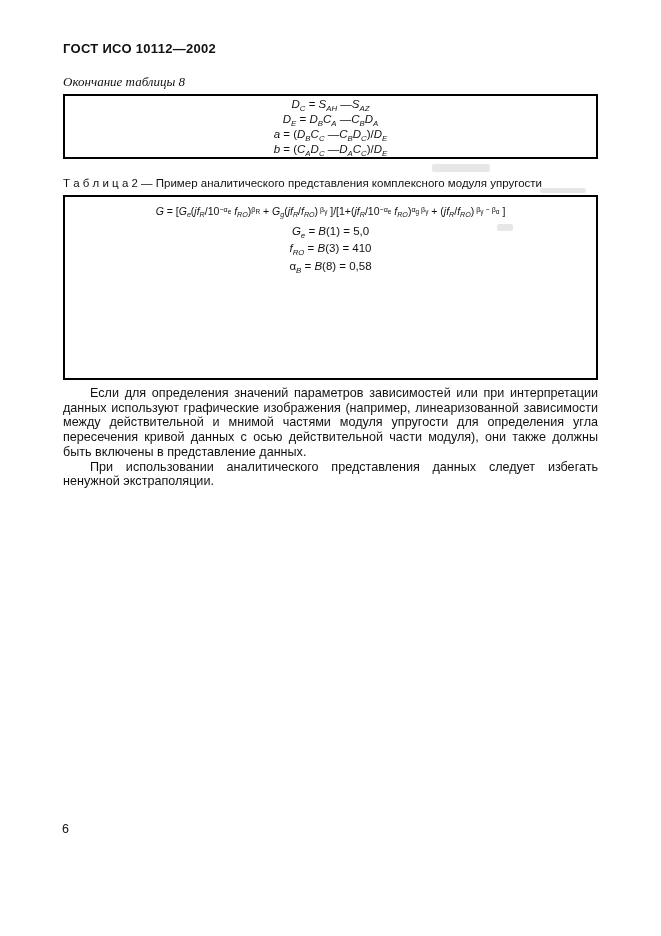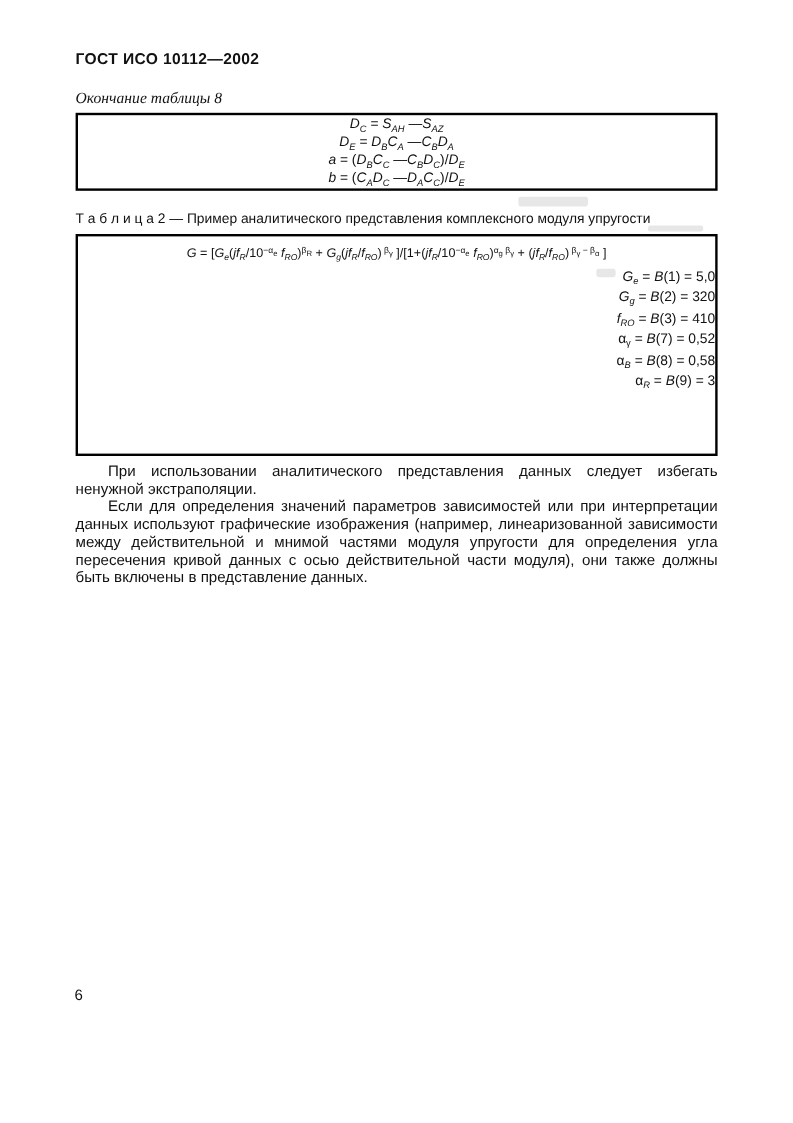--- a/index.html
+++ b/index.html
@@ -69,21 +69,20 @@
   .t2-formula {
     margin-top: 7px;
     font-size: 10.5px;
     line-height: 14px;
     white-space: nowrap;
   }
   .t2-rows {
     margin-top: 5px;
     display: flex;
     flex-direction: column;
-    text-align: right;
   }
   .t2-row { line-height: 17.4px; }
   .body-text {
     position: absolute;
     left: 63px;
     top: 386px;
     width: 535px;
     font-size: 12.6px;
     line-height: 14.7px;
     text-align: justify;
@@ -120,28 +119,25 @@
   <div class="artifact a1"></div>
   <div class="artifact a2"></div>
   <div class="artifact a3"></div>
 
   <div class="t2-caption">Т а б л и ц а   2 — Пример аналитического представления комплексного модуля упругости</div>
 
   <div class="table2">
     <div class="t2-formula formula-inline"><i>G</i> = [<i>G</i><sub><i>e</i></sub>(<i>jf</i><sub><i>R</i></sub>/10<sup>−α<sub>e</sub></sup> <i>f</i><sub><i>RO</i></sub>)<sup>β<sub>R</sub></sup> + <i>G</i><sub><i>g</i></sub>(<i>jf</i><sub><i>R</i></sub>/<i>f</i><sub><i>RO</i></sub>)<sup> β<sub>γ</sub></sup> ]/[1+(<i>jf</i><sub><i>R</i></sub>/10<sup>−α<sub>e</sub></sup> <i>f</i><sub><i>RO</i></sub>)<sup>α<sub>g</sub> β<sub>γ</sub></sup> + (<i>jf</i><sub><i>R</i></sub>/<i>f</i><sub><i>RO</i></sub>)<sup> β<sub>γ</sub> − β<sub>α</sub></sup> ]</div>
     <div class="t2-rows">
       <div class="t2-row formula-inline"><i>G</i><sub><i>e</i></sub> = <i>B</i>(1) = 5,0</div>
-      <div class="t2-row formula-inline"><i>G</i><sub><i>g</i></sub> = <i>B</i>(2) = 320</div>
       <div class="t2-row formula-inline"><i>f</i><sub><i>RO</i></sub> = <i>B</i>(3) = 410</div>
-      <div class="t2-row formula-inline">α<sub>γ</sub> = <i>B</i>(7) = 0,52</div>
       <div class="t2-row formula-inline">α<sub><i>B</i></sub> = <i>B</i>(8) = 0,58</div>
-      <div class="t2-row formula-inline">α<sub><i>R</i></sub> = <i>B</i>(9) = 3</div>
     </div>
   </div>
 
   <div class="body-text">
+    <p>Если для определения значений параметров зависимостей или при интерпретации данных используют графические изображения (например, линеаризованной зависимости между действительной и мнимой частями модуля упругости для определения угла пересечения кривой данных с осью действительной части модуля), они также должны быть включены в представление данных.</p>
     <p>При использовании аналитического представления данных следует избегать ненужной экстраполяции.</p>
-    <p>Если для определения значений параметров зависимостей или при интерпретации данных используют графические изображения (например, линеаризованной зависимости между действительной и мнимой частями модуля упругости для определения угла пересечения кривой данных с осью действительной части модуля), они также должны быть включены в представление данных.</p>
   </div>
 
   <div class="page-number">6</div>
 
 </div>
 
 </body></html>

